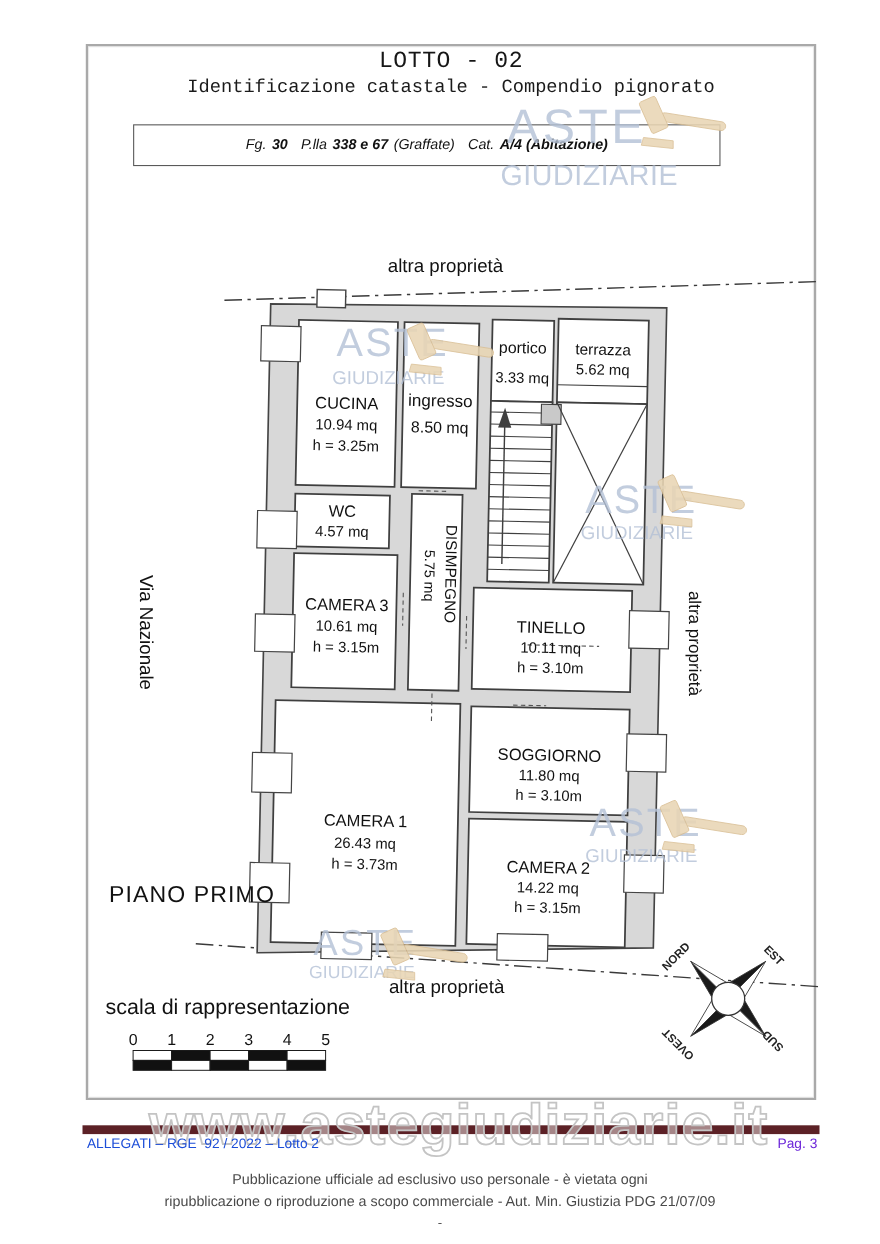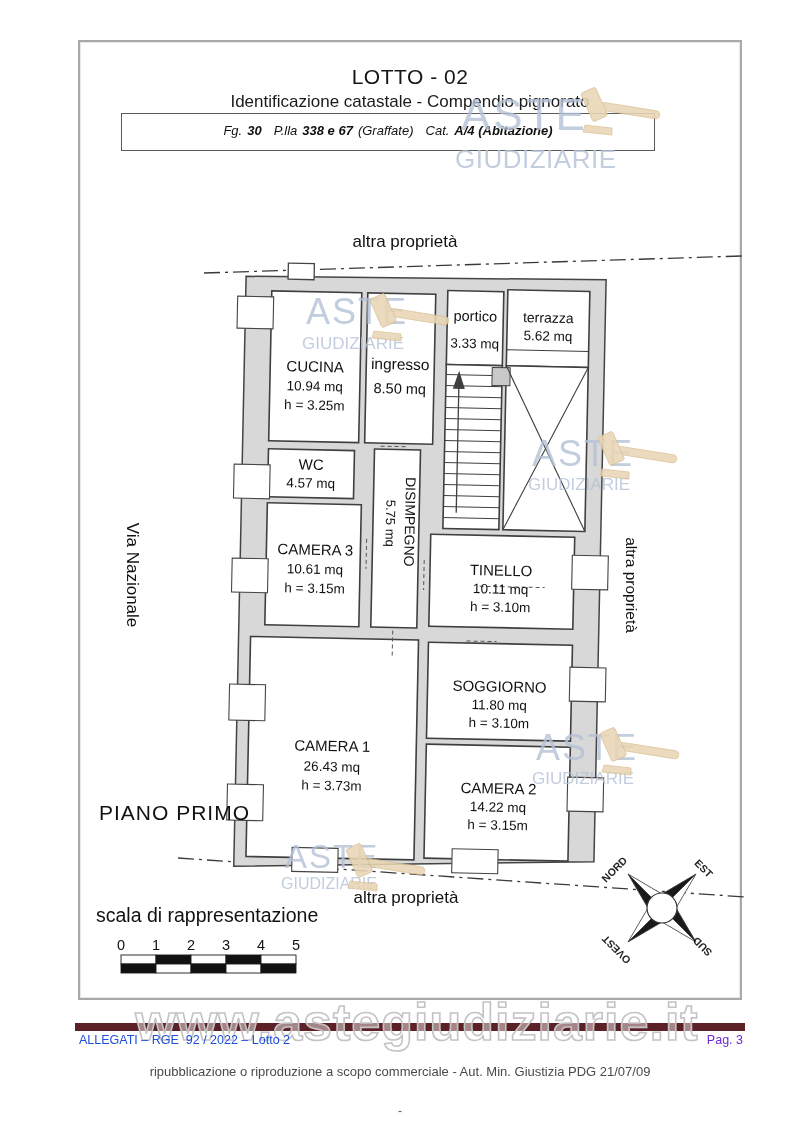--- a/index.html
+++ b/index.html
@@ -6,21 +6,21 @@
   body{
     width:800px;height:1131px;position:relative;background:#ffffff;
     font-family:"Liberation Sans",sans-serif;color:#111;overflow:hidden;
   }
   .abs{position:absolute;}
   .page-frame{
     left:78px;top:40px;width:660px;height:956px;
     border:2px solid #a9a9a9;box-shadow:inset 0 0 0 1px #e8e8e8;
     background:#fff;
   }
-  .hdr{left:80px;top:65px;width:660px;text-align:center;}
+  .hdr{left:80px;top:45px;width:660px;text-align:center;font-family:Liberation Mono, monospace;}
   .hdr-lot{font-size:21px;letter-spacing:.5px;color:#161616;}
   .hdr-sub{font-size:17px;margin-top:3px;color:#1a1a1a;}
   .info-box{
     left:121px;top:113px;width:532px;border:1.5px solid #5a5a5a;
     text-align:center;padding:5px 0 7px 0;background:transparent;
   }
   .ib-l1{font-size:19px;line-height:25px;}
   .ib-l2,.ib-l3{font-size:17px;line-height:23px;}
   .ib-l4{font-size:13px;line-height:24px;display:flex;justify-content:center;align-items:baseline;gap:5px;font-style:italic;}
   .ib-l4 .b{font-weight:bold;}
@@ -260,15 +260,16 @@
 
 <div class="abs foot-bar"></div>
 
 <svg class="abs wmfoot-svg" width="670" height="86" viewBox="0 0 670 86">
   <text x="335" y="58" font-size="52" font-weight="bold" letter-spacing="1" text-anchor="middle" fill="#ffffff" fill-opacity="0.45" stroke="#c4c4c4" stroke-width="1.6">www.astegiudiziarie.it</text>
 </svg>
 
 <div class="abs foot-left">ALLEGATI – RGE  92 / 2022 – Lotto 2</div>
 <div class="abs foot-right">Pag. 3</div>
 <div class="abs disclaimer">
+  <div>Pubblicazione ufficiale ad esclusivo uso personale - è vietata ogni</div>
   <div>ripubblicazione o riproduzione a scopo commerciale - Aut. Min. Giustizia PDG 21/07/09</div>
 </div>
 <div class="abs tiny-dash">-</div>
 
 </body></html>

